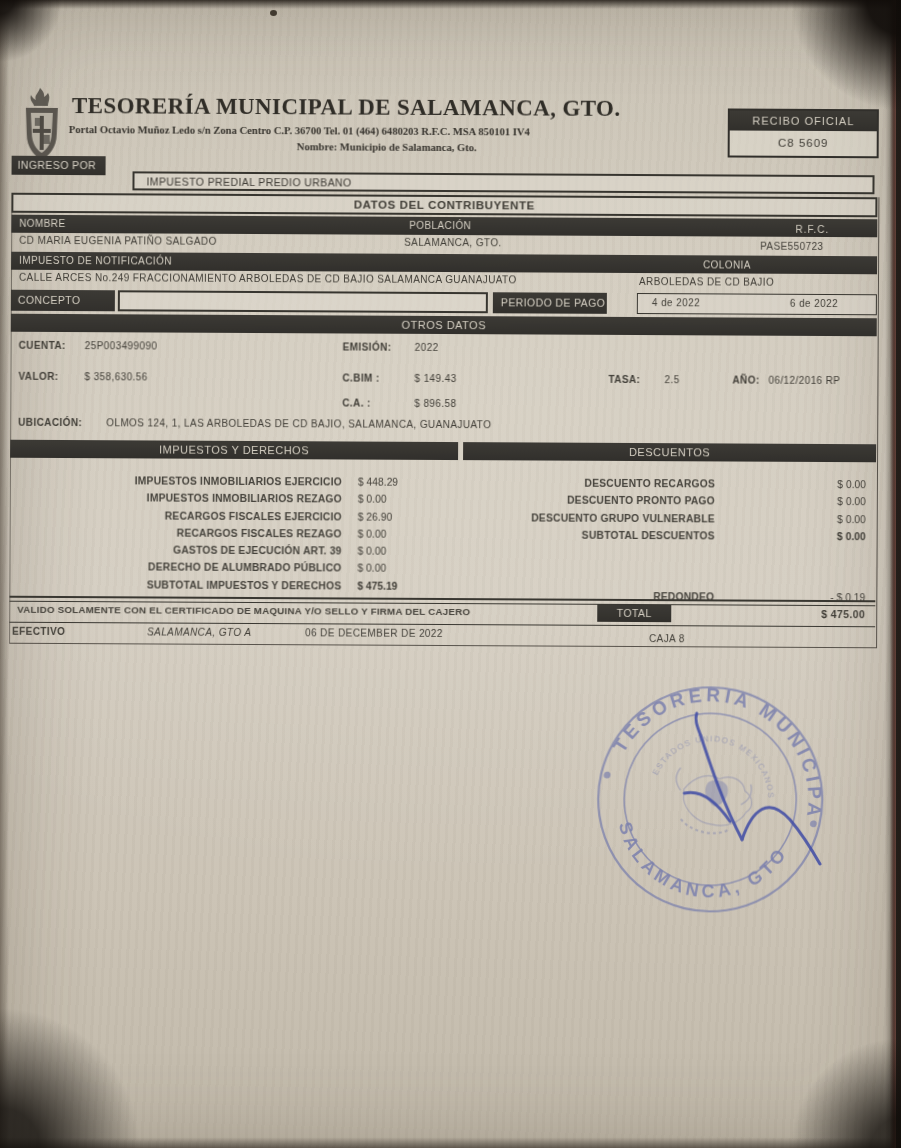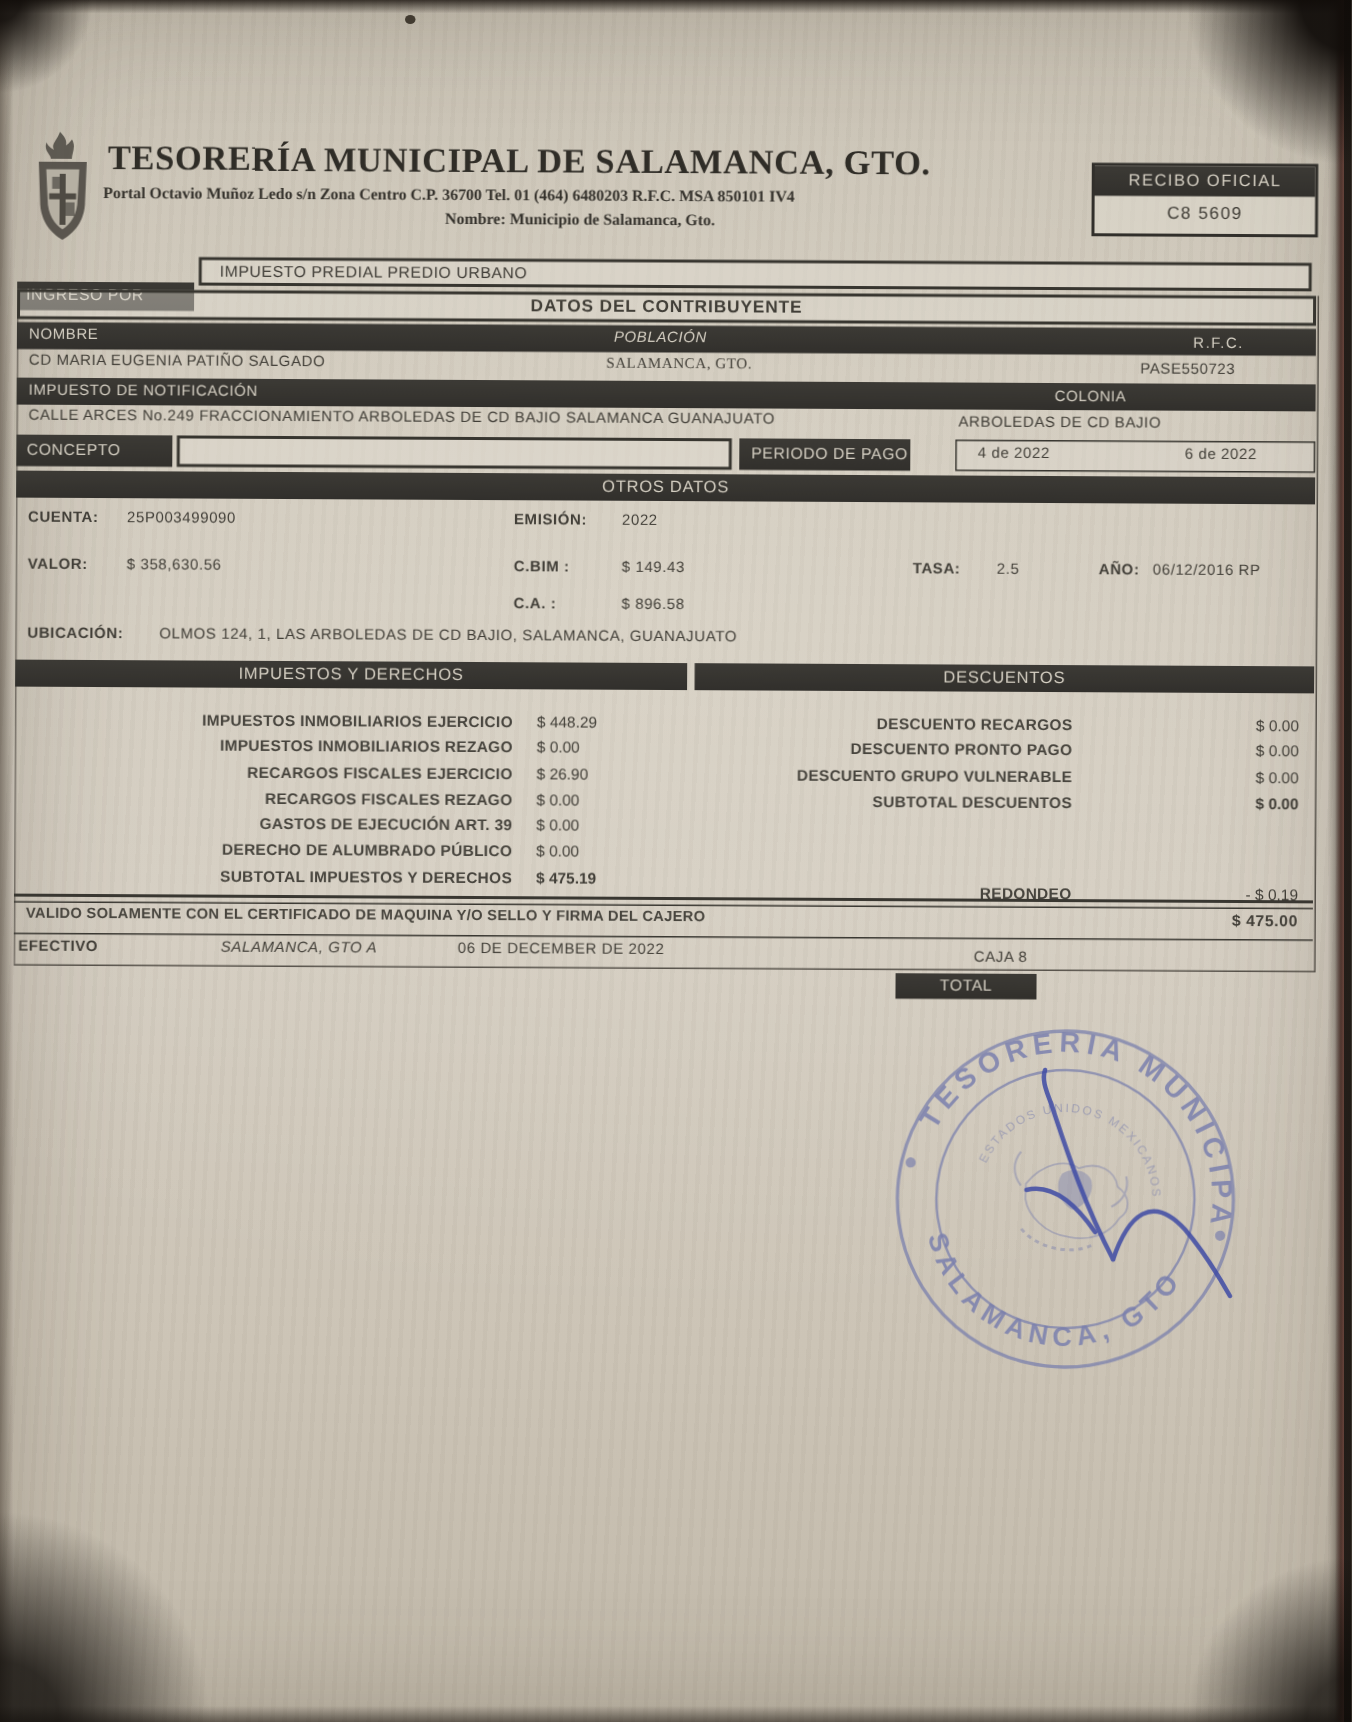--- a/index.html
+++ b/index.html
@@ -95,32 +95,32 @@
     <div class="abs h-sub">Portal Octavio Muñoz Ledo s/n Zona Centro C.P. 36700 Tel. 01 (464) 6480203 R.F.C. MSA 850101 IV4</div>
     <div class="abs h-name">Nombre: Municipio de Salamanca, Gto.</div>
 
     <div class="abs recibo">
       <span class="rlab bar">RECIBO OFICIAL</span>
       <span class="rnum">C8 5609</span>
     </div>
 
     <div class="abs frame" style="left:0;top:109px;width:866px;height:450px;"></div>
 
-    <div class="abs bar t105" style="left:0;top:104px;width:118px;height:19px;line-height:19px;padding-left:6px;box-sizing:border-box;">INGRESO POR</div>
+    <div class="abs bar t105" style="left:0;top:72px;width:94px;height:19px;line-height:19px;padding-left:6px;box-sizing:border-box;">INGRESO POR</div>
     <div class="abs whitebox t105" style="left:121px;top:87px;width:742px;height:19px;line-height:16px;padding-left:12px;box-sizing:border-box;color:#3c3933;">IMPUESTO PREDIAL PREDIO URBANO</div>
 
     <div class="abs center bold" style="left:0;top:109px;width:866px;height:20px;line-height:17px;font-size:11.5px;letter-spacing:.6px;border:2px solid #35332d;box-sizing:border-box;background:rgba(226,221,210,0.45);">DATOS DEL CONTRIBUYENTE</div>
 
     <div class="abs bar" style="left:0;top:131px;width:866px;height:18px;">
       <span class="lbl t10" style="left:8px;top:3px;">NOMBRE</span>
-      <span class="lbl t10" style="left:398px;top:3px;font-style:italic;">POBLACIÓN</span>
+      <span class="lbl t10" style="left:398px;top:3px;">POBLACIÓN</span>
       <span class="lbl t10" style="right:48px;top:5px;letter-spacing:1px;">R.F.C.</span>
     </div>
     <span class="lbl t10" style="left:8px;top:151px;">CD MARIA EUGENIA  PATIÑO SALGADO</span>
-    <span class="lbl t10" style="left:393px;top:151px;font-family:Liberation Serif, serif;">SALAMANCA, GTO.</span>
+    <span class="lbl t10" style="left:393px;top:151px;">SALAMANCA, GTO.</span>
     <span class="lbl t10" style="left:722px;top:153px;padding-left:27px;">PASE550723</span>
 
     <div class="abs bar" style="left:0;top:168px;width:866px;height:18px;">
       <span class="lbl t10" style="left:8px;top:3px;">IMPUESTO DE NOTIFICACIÓN</span>
       <span class="lbl t10" style="left:692px;top:4px;">COLONIA</span>
     </div>
     <span class="lbl t10" style="left:8px;top:188px;">CALLE ARCES No.249   FRACCIONAMIENTO ARBOLEDAS DE CD BAJIO  SALAMANCA GUANAJUATO</span>
     <span class="lbl t10" style="left:628px;top:189px;">ARBOLEDAS DE CD BAJIO</span>
 
     <div class="abs bar t105" style="left:0;top:206px;width:104px;height:21px;line-height:21px;padding-left:7px;box-sizing:border-box;">CONCEPTO</div>
@@ -205,21 +205,21 @@
           <span class="rv bold">$ 0.00</span>
         </div>
       <div class="tax-row" style="margin-top:44px;">
           <span class="rl">REDONDEO</span>
           <span class="rv">- $ 0.19</span>
         </div>
     </div>
 
     <div class="abs dline" style="left:0;top:512px;width:866px;"></div>
     <span class="lbl" style="left:8px;top:520px;font-size:9.8px;font-weight:700;color:#45423b;letter-spacing:.2px;">VALIDO SOLAMENTE CON EL CERTIFICADO DE MAQUINA Y/O SELLO Y FIRMA DEL CAJERO</span>
-    <div class="abs bar center t105" style="left:588px;top:518px;width:94px;height:17px;line-height:17px;margin-top:44px;">TOTAL</div>
+    <div class="abs bar center t105" style="left:588px;top:518px;width:74px;height:17px;line-height:17px;">TOTAL</div>
     <span class="lbl t105 bold" style="right:10px;top:520px;">$ 475.00</span>
     <div class="abs sline" style="left:0;top:538px;width:866px;"></div>
     <span class="lbl t10 bold" style="left:3px;top:542px;">EFECTIVO</span>
     <span class="lbl t10" style="left:138px;top:542px;font-style:italic;">SALAMANCA, GTO A</span>
     <span class="lbl t10" style="left:296px;top:542px;">06 DE DECEMBER DE 2022</span>
     <span class="lbl t10" style="left:640px;top:546px;">CAJA 8</span>
 
     <svg class="abs stamp" viewBox="0 0 248 248">
       <g fill="none" stroke="#767cae" opacity="0.75">
         <circle cx="124" cy="124" r="112" stroke-width="2.2"></circle>

